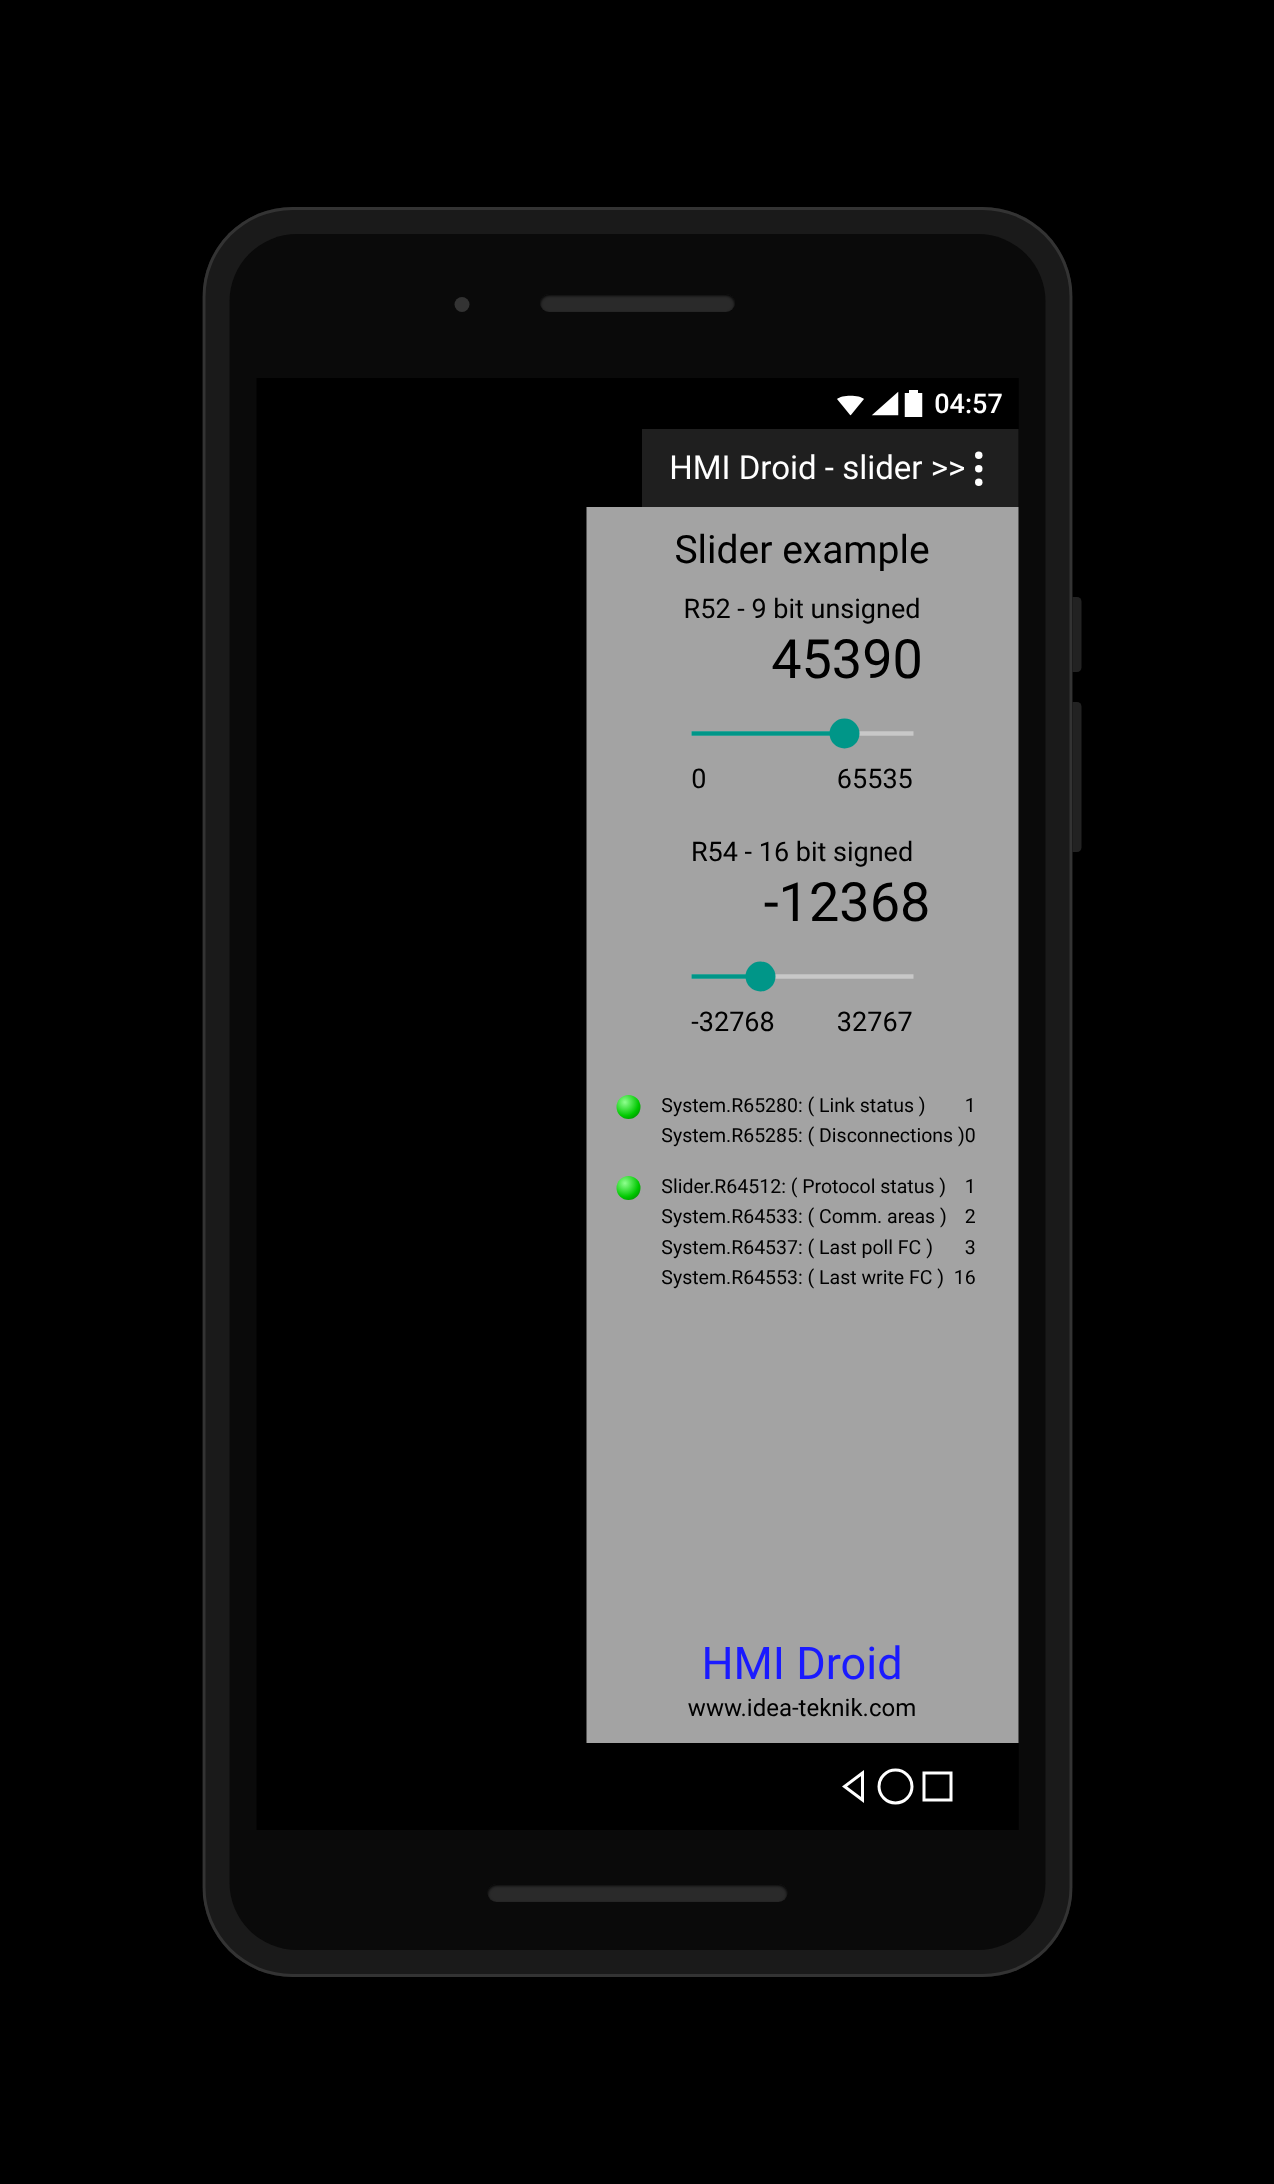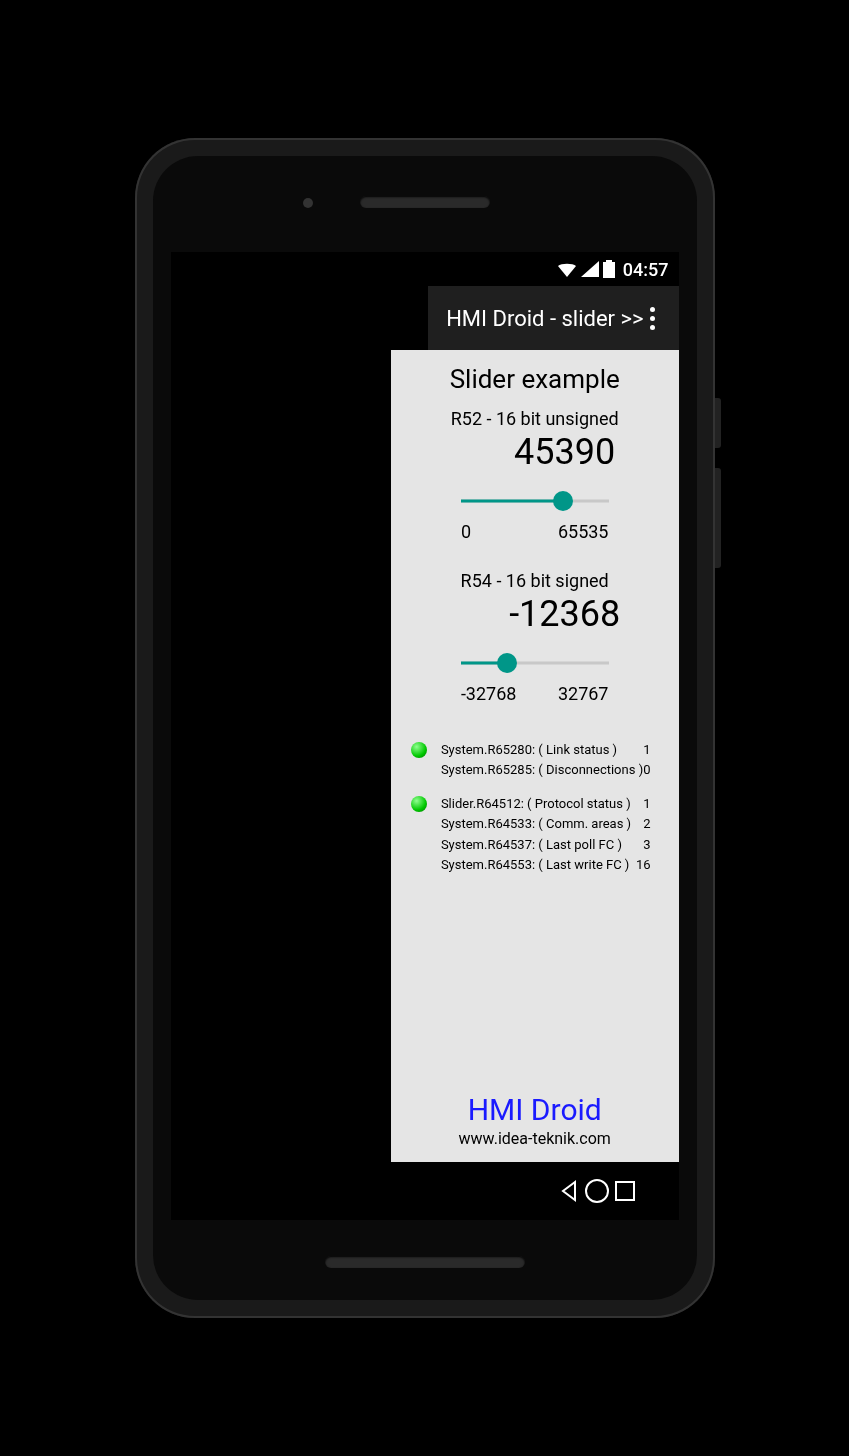--- a/index.html
+++ b/index.html
@@ -92,34 +92,34 @@
     padding: 0 10px;
     font-size: 18px;
     gap: 4px;
   }
   .wifi-icon, .signal-icon, .battery-icon {
     display: inline-flex;
     align-items: center;
   }
   .clock { font-weight: 500; margin-left: 4px; }
   .app-bar {
-    height: 64px;
+    height: 52px;
     background: #1f1f1f;
     color: #fff;
     display: flex;
     align-items: center;
     justify-content: space-between;
     padding: 0 18px;
   }
   .app-bar-title { font-size: 22px; font-weight: 400; }
   .overflow { display: flex; flex-direction: column; gap: 4px; padding: 6px; cursor: pointer; }
   .overflow .dot { width: 5px; height: 5px; background: #fff; border-radius: 50%; }
   .content {
     flex: 1;
-    background: #e5e5e5;
+    background: #a3a3a3;
     color: #000;
     padding: 14px 20px 8px;
     display: flex;
     flex-direction: column;
   }
   .page-title { text-align: center; font-size: 26px; font-weight: 400; margin-bottom: 14px; }
   .slider-block { margin-bottom: 10px; }
   .slider-label { text-align: center; font-size: 18px; margin-bottom: 2px; }
   .slider-value { text-align: center; font-size: 36px; margin-bottom: 14px; padding-left: 60px; }
   .slider-track {
@@ -227,21 +227,21 @@
           <span class="dot"></span>
             <span class="dot"></span>
             <span class="dot"></span>
         </div>
       </div>
 
       <div class="content">
         <div class="page-title">Slider example</div>
 
         <div class="slider-block">
-          <div class="slider-label">R52 - 16 bit unsigned</div>
+          <div class="slider-label">R52 - 9 bit unsigned</div>
           <div class="slider-value">45390</div>
           <div class="slider-track">
             <div class="track-bg"></div>
             <div class="track-fill" style="width: 69%;"></div>
             <div class="thumb" style="left: 69%;"></div>
           </div>
           <div class="slider-range">
             <span>0</span>
             <span>65535</span>
           </div>

